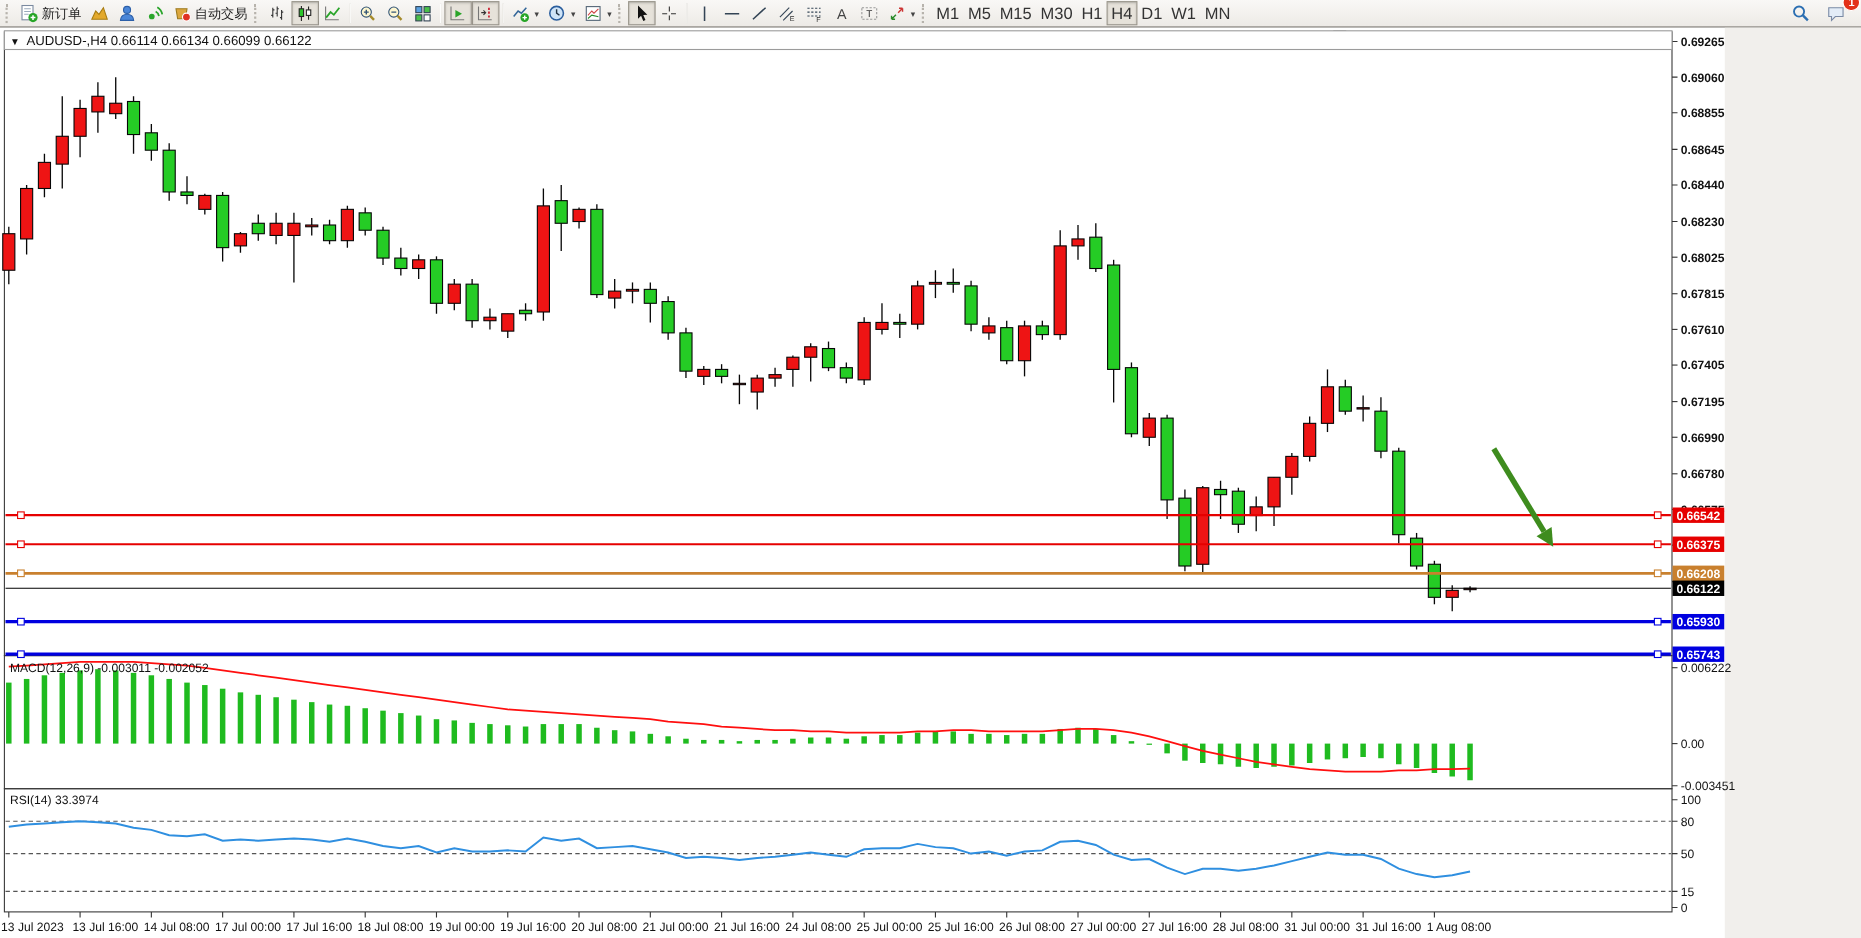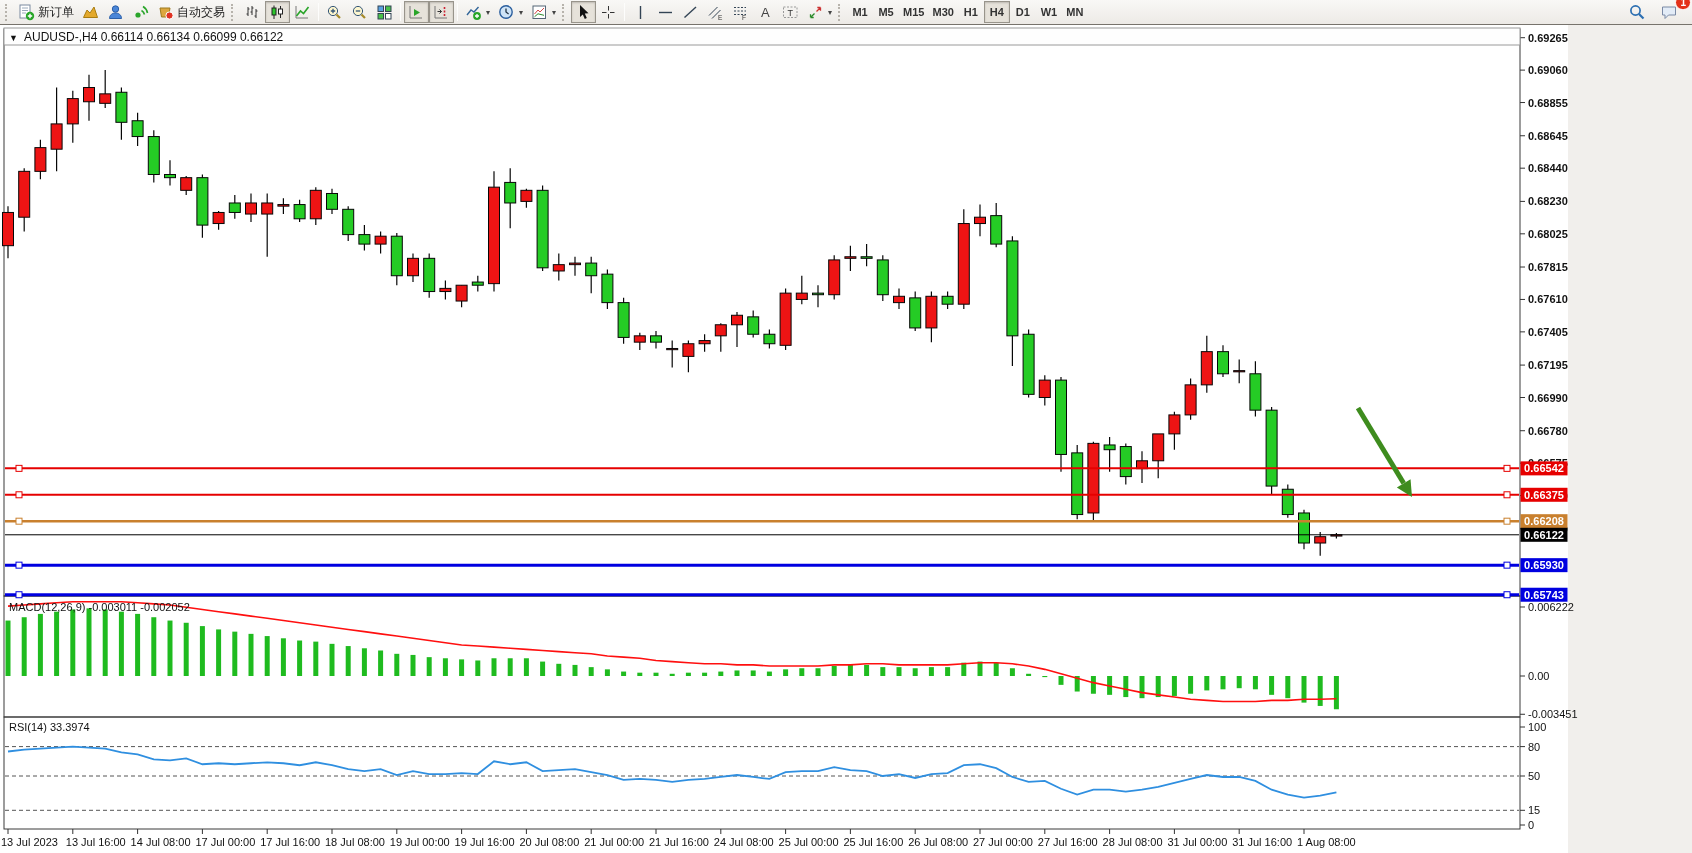--- a/index.html
+++ b/index.html
@@ -8,21 +8,21 @@
           font-family:"Liberation Sans",sans-serif;}
   .toolbar{position:absolute;top:0;left:0;width:1692px;height:25px;display:flex;align-items:center;
            background:linear-gradient(#f9f8f6,#edeae6);border-bottom:1px solid #77736c;padding:0 3px;}
   .grip{width:5px;height:17px;border-left:2px dotted #b7b3ac;margin:0 4px 0 2px;}
   .tbtn{height:22px;min-width:23px;border:1px solid transparent;background:transparent;display:flex;
         align-items:center;justify-content:center;gap:3px;padding:0 3px;font:12px "Liberation Sans",sans-serif;
         color:#222;cursor:default;}
   .tbtn.pressed{background:#e6e2da;border:1px solid #98948b;box-shadow:inset 0 1px 2px rgba(0,0,0,.18);}
   .sep{width:1px;height:18px;background:#c6c2bb;border-right:1px solid #fdfdfc;margin:0 3px;}
   .caret{font-size:8px;color:#444;margin-left:1px;}
-  .tf{font-weight:bold;font-size:11px;color:#333;min-width:26px;}
+  .tf{font-weight:normal;font-size:15px;color:#333;min-width:26px;}
   .tb-right{margin-left:auto;display:flex;align-items:center;margin-right:6px;gap:6px;}
   .chatwrap{position:relative;}
   .badge{position:absolute;top:-6px;right:-8px;background:#e33119;color:#fff;border-radius:8px;
          font:bold 10px "Liberation Sans",sans-serif;padding:1px 4px;border:1px solid #fff;}
   svg text{font-family:"Liberation Sans",sans-serif;}
   #chart{position:absolute;top:25px;left:0;}
 </style>
 </head>
 <body>
 

